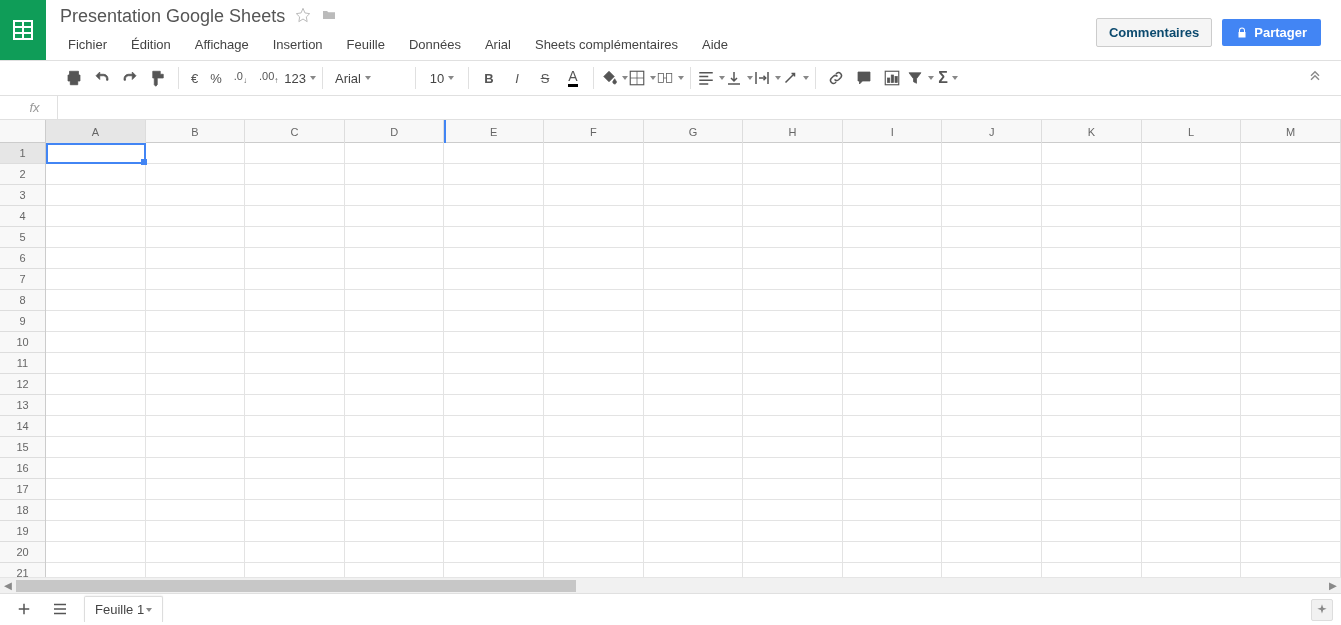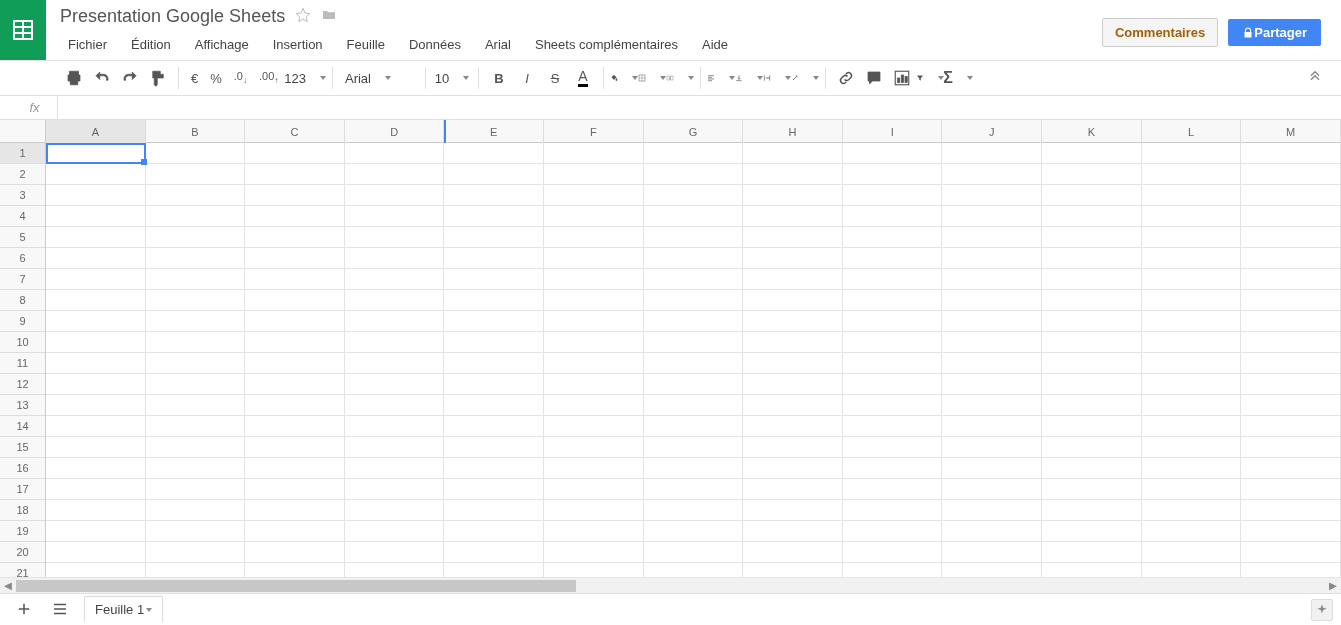--- a/index.html
+++ b/index.html
@@ -9,30 +9,30 @@
 .header { display:flex; align-items:flex-start; height:60px; }
 .logo { width:46px; height:60px; background:#0f9d58; display:flex; align-items:center; justify-content:center; }
 .logo svg { width:24px; height:24px; }
 .titlezone { flex:1; padding:6px 0 0 14px; }
 .titlerow { display:flex; align-items:center; gap:10px; }
 .doc-title { font-size:18px; color:#555; font-weight:400; }
 .star-icon, .folder-icon { width:16px; height:16px; color:#aaa; fill:#aaa; }
 .menubar { display:flex; gap:8px; margin-top:6px; }
 .menu-item { padding:4px 8px; font-size:13px; color:#444; cursor:pointer; }
 .header-right { display:flex; align-items:center; gap:10px; padding:18px 20px 0 0; }
-.btn-comments { background:#f5f5f5; border:1px solid #ccc; border-radius:2px; padding:6px 12px; font-size:13px; color:#a16207; cursor:pointer; font-weight:bold;}
-.btn-share { background:#1a73e8; background:#4285f4; color:#fff; border:none; border-radius:2px; padding:6px 14px; font-size:13px; cursor:pointer; display:flex; align-items:center; font-weight:bold;}
+.btn-comments { background:#f5f5f5; border:1px solid #ccc; border-radius:2px; padding:6px 12px; font-size:13px; color:#0c4a6e; cursor:pointer; font-weight:bold;}
+.btn-share { background:#1a73e8; background:#4285f4; color:#fff; border:none; border-radius:2px; padding:6px 14px; font-size:13px; cursor:pointer; display:flex; align-items:center; gap:6px; font-weight:bold;}
 .btn-share svg { width:12px; height:12px; fill:#fff; }
 
 
 .toolbar { height:36px; border-top:1px solid #e0e0e0; border-bottom:1px solid #e0e0e0; display:flex; align-items:center; padding:0 14px 0 60px; gap:0; background:#fff; position:relative;}
 .tb-btn { width:28px; height:28px; display:flex; align-items:center; justify-content:center; cursor:pointer; border-radius:2px; color:#555;}
 .tb-sep { width:1px; height:22px; background:#e0e0e0; margin:0 6px; }
 .tb-txt { padding:0 6px; font-size:13px; color:#555; cursor:pointer; display:flex; align-items:center; gap:4px;}
-.tb-drop { display:flex; align-items:center; gap:12px; cursor:pointer; }
+.tb-drop { display:flex; align-items:center; gap:2px; cursor:pointer; }
 .caret { width:0; height:0; border-left:3px solid transparent; border-right:3px solid transparent; border-top:4px solid #888; margin-left:2px;}
 .font-sel { width:80px; display:flex; align-items:center; padding:0 6px; height:26px;}
 .size-sel { width:40px; text-align:center; display:flex; align-items:center; justify-content:center;}
 .collapse { position:absolute; right:18px; top:6px; cursor:pointer;}
 svg.ico { width:18px; height:18px; fill:#555; stroke:#555;}
 .txtcolor-under { border-bottom:3px solid #000; padding-bottom:1px; line-height:14px; font-size:14px;}
 
 
 .fxbar { height:24px; border-bottom:1px solid #e0e0e0; display:flex; align-items:center;padding-left:12px; }
 .fxlabel { width:46px; text-align:center; font-style:italic; color:#999; font-size:13px; border-right:1px solid #e0e0e0; height:100%; display:flex; align-items:center; justify-content:center;}

